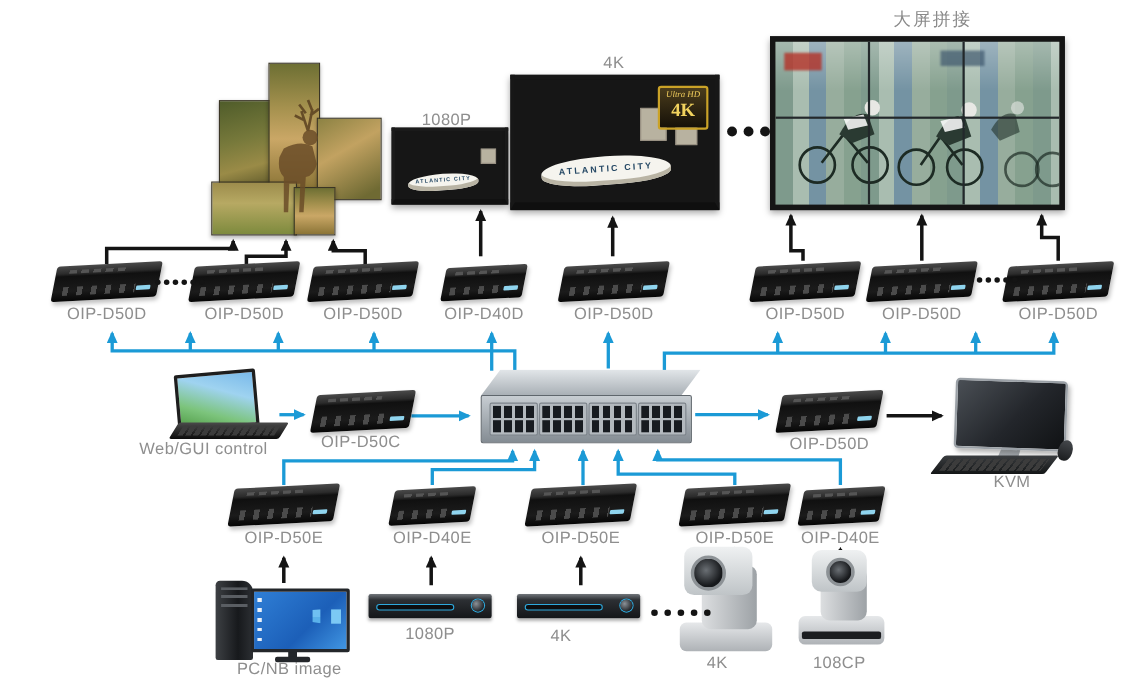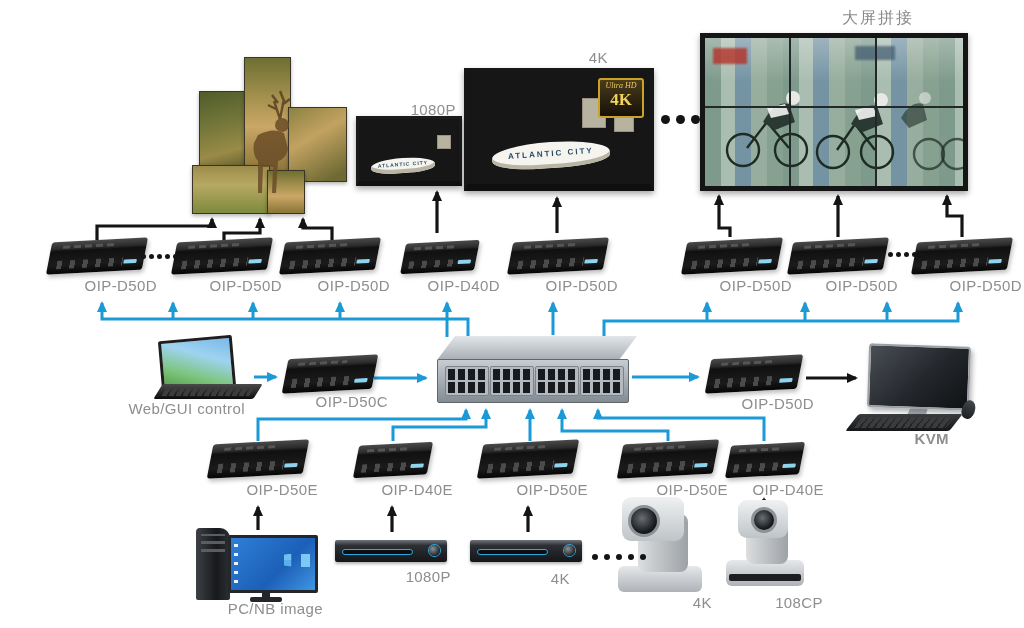--- a/index.html
+++ b/index.html
@@ -1,20 +1,20 @@
 <!DOCTYPE html>
 <html><head>
 <meta charset="utf-8">
 <style>
   html,body{margin:0;padding:0;background:#fff;}
   #stage{position:relative;width:1024px;height:628px;background:#fff;overflow:hidden;
          font-family:"Liberation Sans","DejaVu Sans",sans-serif;}
   svg.wires{position:absolute;left:0;top:0;z-index:1;}
   .abs{position:absolute;}
-  .lbl{position:absolute;z-index:6;color:#8e8e8e;font-size:15px;text-align:right;
+  .lbl{position:absolute;z-index:6;color:#8e8e8e;font-size:15px;text-align:center;
        letter-spacing:.4px;white-space:nowrap;}
   .lbl.cn{font-size:16px;letter-spacing:2px;}
 
   
   .dev{position:absolute;z-index:5;transform:rotate(-3deg) skewX(-14deg);
        background:linear-gradient(180deg,#4a4a4a 0%,#2b2b2b 22%,#101010 30%,#1b1b1b 72%,#060606 100%);
        border-radius:3px;box-shadow:2px 3px 4px rgba(0,0,0,.25);}
   .dev .ports{position:absolute;left:9%;right:22%;bottom:16%;height:24%;
        background:repeating-linear-gradient(90deg,#4b4b4b 0 5px,transparent 5px 13px);}
   .dev .logo{position:absolute;right:7%;bottom:22%;width:13px;height:4px;background:#8fd4ee;border-radius:1px;}
@@ -353,21 +353,21 @@
   <div class="lbl" style="left:694px;top:395px;width:120px;">OIP-D50D</div>
 
   <div>
     <div class="kvm-stand" style="left:890px;top:400px;width:40px;height:22px;"></div>
     <div class="kvm-screen" style="left:868px;top:345px;width:98px;height:60px;"></div>
     <div class="kvm-kb" style="left:852px;top:414px;width:104px;height:17px;">
       <div class="lap-keys"></div>
       </div>
     <div class="kvm-mouse" style="left:962px;top:400px;width:13px;height:19px;"></div>
   </div>
-  <div class="lbl" style="left:829px;top:430px;width:120px;font-weight:bold;">KVM</div>
+  <div class="lbl" style="left:860px;top:430px;width:120px;">KVM</div>
 
   <div class="dev" style="left:210px;top:442px;width:96px;height:34px;">
     <div class="vent"></div>
       <div class="ports"></div>
       <div class="logo"></div>
     </div>
   <div class="dev" style="left:356px;top:444px;width:74px;height:32px;">
     <div class="vent"></div>
       <div class="ports"></div>
       <div class="logo"></div>

